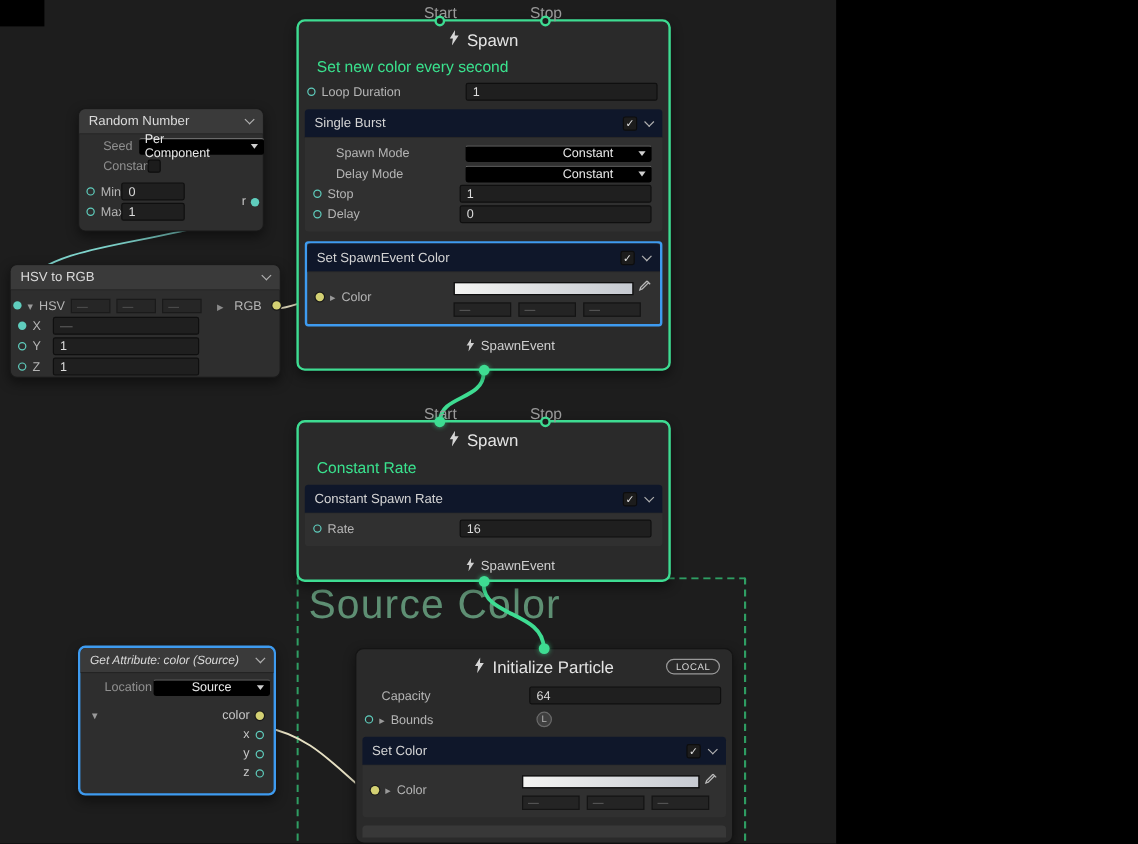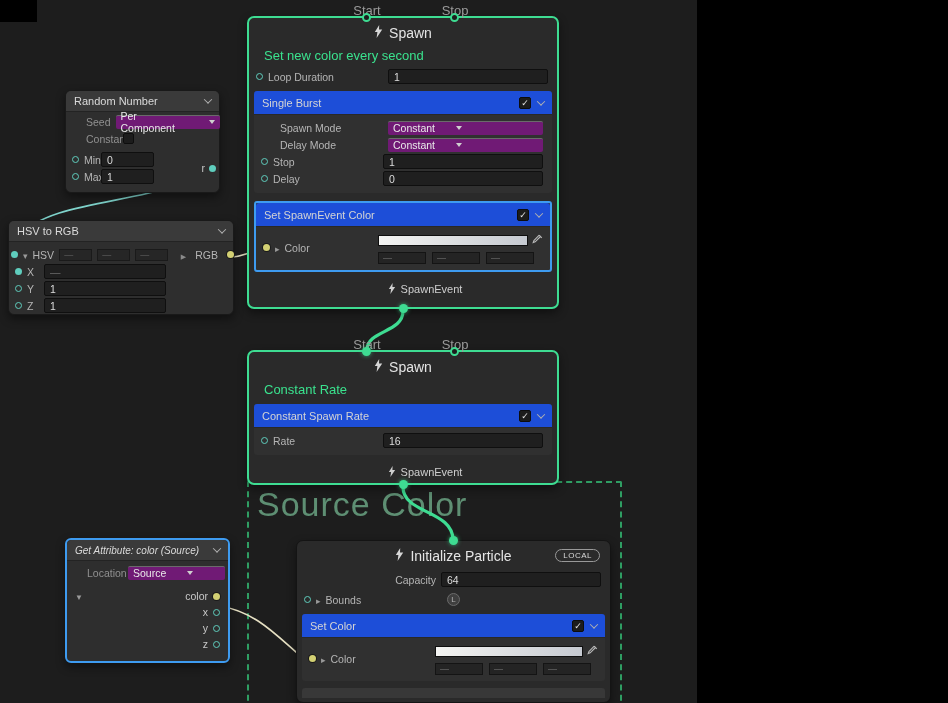--- a/index.html
+++ b/index.html
@@ -31,54 +31,54 @@
     color:#cfcfcf; font-size:11px;padding-left:44px; }
 
   .anchor-label { position:absolute; top:-15px; width:40px; text-align:center; font-size:13px; color:#9a9a9a; }
   .flow-dot { position:absolute; width:9px; height:9px; border-radius:50%; z-index:3; }
   .flow-dot.hollow { border:2px solid #3edc92; background:#1d1d1d; }
   .flow-dot.filled { background:#3edc92; box-shadow:0 0 4px rgba(62,220,146,.7); }
   .outdot { left:calc(50% - 4.5px); bottom:-6px; }
 
   .prop-row { display:flex; align-items:center; height:17px; padding:0 7px; gap:5px;
     font-size:10.5px; color:#b5b5b5; }
-  .prop-row.noport { padding-left:21px;text-align:right; }
+  .prop-row.noport { padding-left:21px; }
   .prop-row.indent18 { padding-left:26px; }
   .plabel { flex:1; white-space:nowrap; overflow:hidden; }
 
   .port { width:7px; height:7px; border-radius:50%; flex:none; }
   .pc-h { border:1.5px solid #5fcdbd; }
   .pc-f { background:#5fcdbd; }
   .py-f { background:#d3d073; box-shadow:0 0 0 1px #1a1a1a; }
 
   .field { background:#1f1f1f; border:1px solid #0f0f0f; border-radius:2px; height:15px;
     font-size:10.5px; color:#dcdcdc; display:flex; align-items:center; padding:0 5px; flex:none; }
   .w160 { width:160px; margin-right:2px; }
   .w122 { width:122px; }
   .w53 { width:53px; }
   .dimfield { color:#6c6c6c; }
 
-  .dropdown { background:#701a75; border-top:1px solid #6a6a6a; border-radius:2px; height:14px;
-    font-size:10.5px; color:#e9e9e9; display:flex; align-items:center; justify-content:flex-start;
+  .dropdown { background:#000000; border-top:1px solid #6a6a6a; border-radius:2px; height:14px;
+    font-size:10.5px; color:#e9e9e9; display:flex; align-items:center; justify-content:flex-end;
     padding:0 5px; flex:none;gap:16px; }
   .w155 { width:155px; margin-right:2px; }
   .w104 { width:104px; }
   .w97 { width:97px; }
   .dd-arrow { width:0; height:0; border-left:3.5px solid transparent; border-right:3.5px solid transparent;
     border-top:4px solid #cfcfcf; margin-left:5px; }
 
   .checkbox { width:12px; height:12px; background:#1c1c1c; border:1px solid #0d0d0d; border-radius:2px;
     display:flex; align-items:center; justify-content:center; font-size:9px; color:#e2e2e2; flex:none; }
   .checkbox.checked::after { content:"✓"; }
   .chev { display:inline-block; width:6px; height:6px; border-right:1.5px solid #b0b0b0;
     border-bottom:1.5px solid #b0b0b0; transform:rotate(45deg) translate(-1px,-1px); margin-left:7px; flex:none; }
 
   .block { background:#303030; border-radius:3px; margin:6px 5px 0; }
   .block.selected { border:2px solid #3e9bf0; margin-top:8px; }
-  .block-header { height:24px; display:flex; align-items:center; padding:0 8px; background:#1d4ed8;
+  .block-header { height:24px; display:flex; align-items:center; padding:0 8px; background:#0f172a;
     border-radius:3px 3px 0 0; border-bottom:1px solid #282828; font-size:11px; color:#d4d4d4; }
   .btitle { flex:1; }
   .block-body { padding:4px 0 6px; }
 
   .color-body { display:flex; align-items:center; padding:4px 7px 6px; }
   .color-left { flex:1; display:flex; align-items:center; gap:5px; font-size:10.5px; color:#b5b5b5; }
   .color-right { display:flex; flex-direction:column; gap:3px; }
   .grad-row { display:flex; align-items:center; gap:4px; }
   .gradient { width:150px; height:11px; border:1px solid #0f0f0f;
     background:linear-gradient(90deg,#f4f4f2,#c6cad1); }

